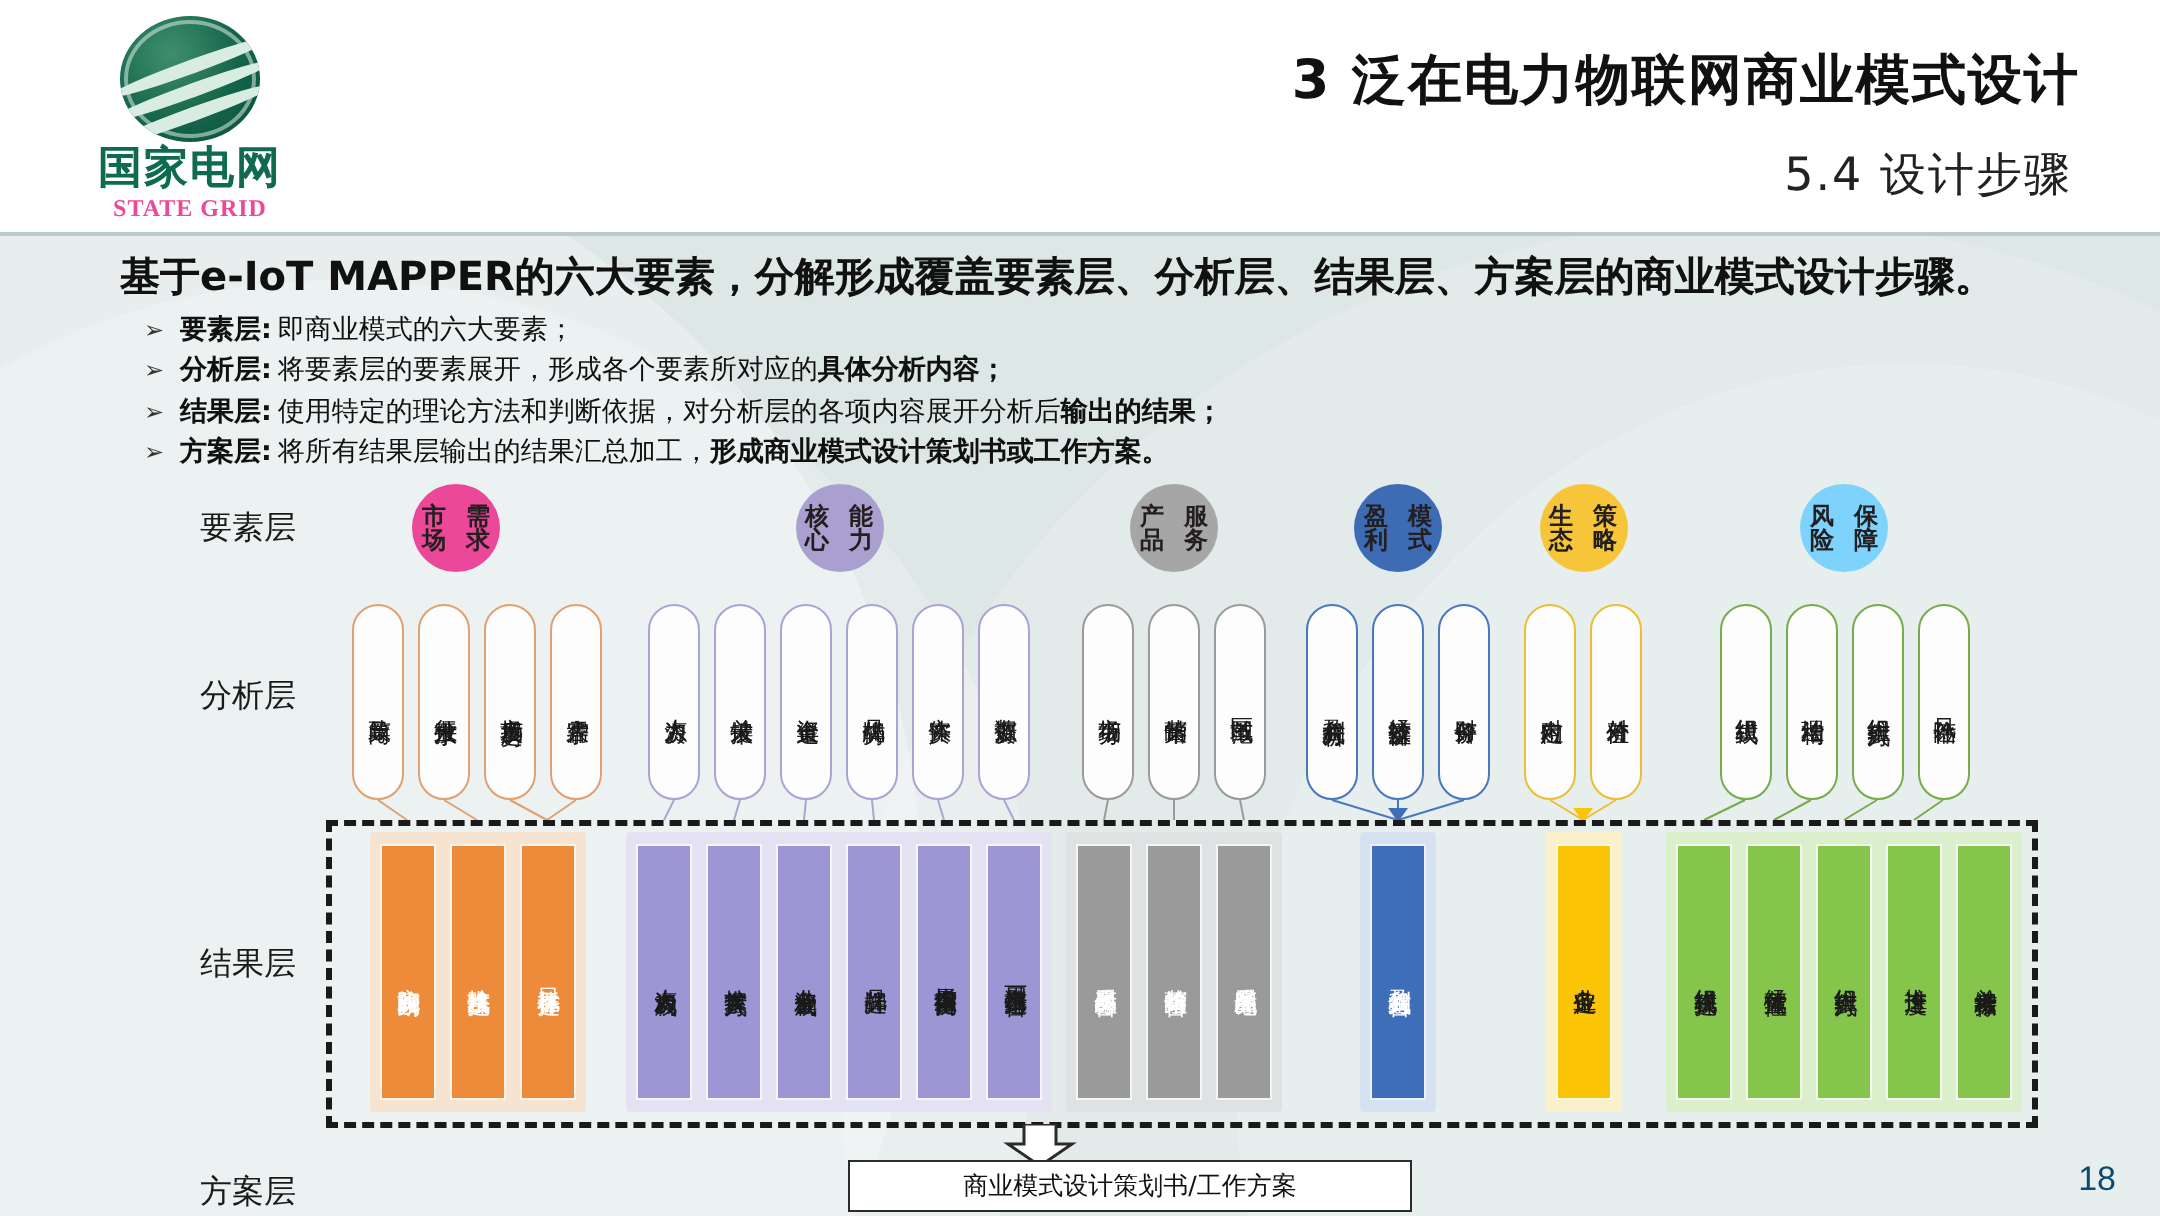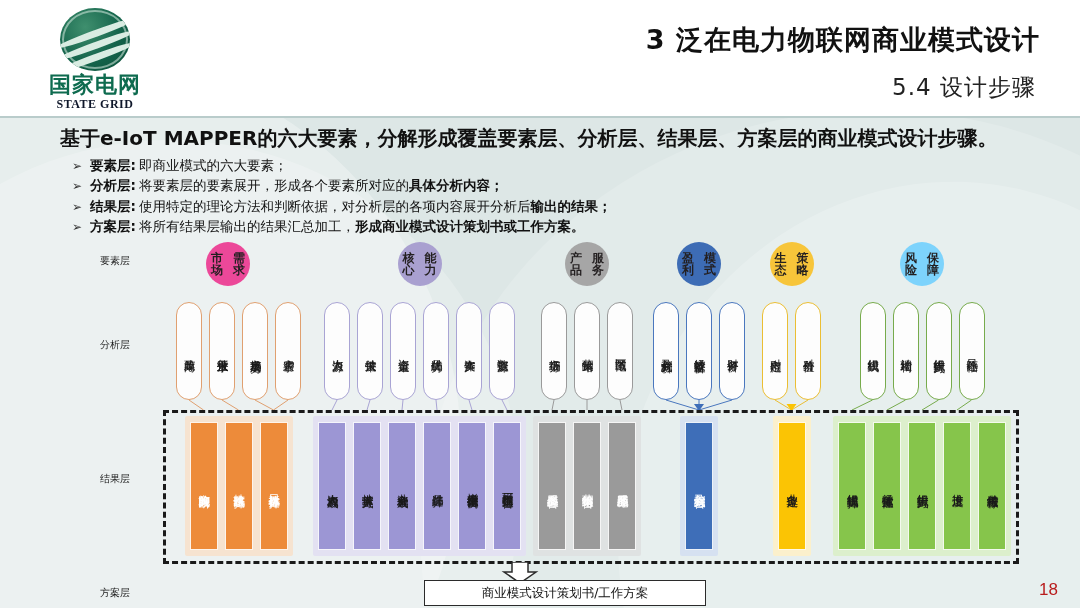--- a/index.html
+++ b/index.html
@@ -60,21 +60,21 @@
     position: absolute; left: 2px; top: 2px; right: 2px; bottom: 2px;
     border: 2px solid rgba(217,236,226,0.55); border-radius: 50%;
   }
   #logo-cn {
     font-family: "DejaVu Sans", sans-serif;
     font-size: 22px; font-weight: bold; color: #0e6b4f;
     letter-spacing: 1px; margin-top: 2px; line-height: 1.1;
   }
   #logo-en {
     font-family: "Liberation Serif", serif;
-    font-size: 12px; font-weight: bold; color: #0f172a;
+    font-size: 12px; font-weight: bold; color: #ec4899;
     letter-spacing: 0.5px;
   }
   #title-main {
     position: absolute; right: 40px; top: 22px;
     font-family: "DejaVu Sans", sans-serif;
     font-size: 27px; font-weight: bold; color: #111; letter-spacing: 1px;
   }
   #title-sub {
     position: absolute; right: 44px; top: 72px;
     font-family: "DejaVu Sans", sans-serif;
@@ -108,21 +108,21 @@
   }
   #connectors {
     position: absolute; left: 0; top: 0; width: 1080px; height: 376px;
     z-index: 1; pointer-events: none;
   }
 
   
   .layer-label {
     position: absolute; left: 100px;
     font-family: "DejaVu Sans", sans-serif;
-    font-size: 10px; color: #1a1a1a; z-index: 6;
+    font-size: 16px; color: #1a1a1a; z-index: 6;
   }
   #lbl-elem   { top: 22px; }
   #lbl-anal   { top: 106px; }
   #lbl-res    { top: 240px; }
   #lbl-plan   { top: 354px; }
 
   
   .oval {
     position: absolute; z-index: 5;
     width: 44px; height: 44px; border-radius: 50%;
@@ -200,21 +200,21 @@
     position: absolute; width: 3px; height: 3px; border-radius: 50%;
     background: #6b8a4a;
   }
   #brand-text {
     font-family: "DejaVu Sans", sans-serif;
     font-size: 21px; color: #3c3c3c; letter-spacing: 1px;
   }
   #page-num {
     position: absolute; right: 22px; bottom: 8px; z-index: 25;
     font-family: "Liberation Sans", sans-serif;
-    font-size: 17px; color: #b91c1c;
+    font-size: 17px; color: #0c4a6e;
   }
 </style>
 </head>
 <body>
 
 <div id="slide">
 
   <div class="bg-swoosh sw1"></div>
   <div class="bg-swoosh sw2"></div>
   <div class="bg-swoosh sw3"></div>

